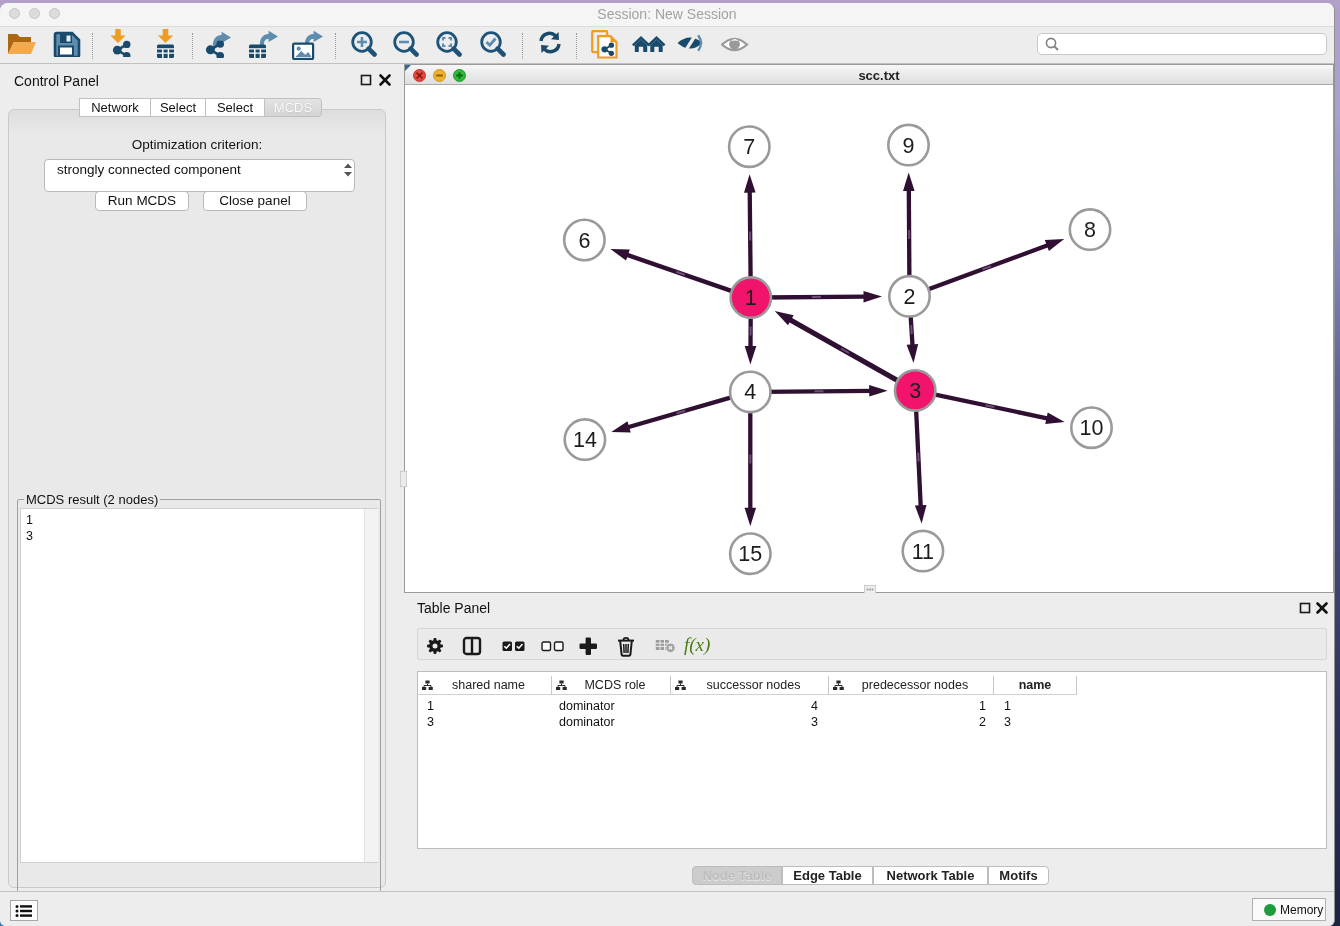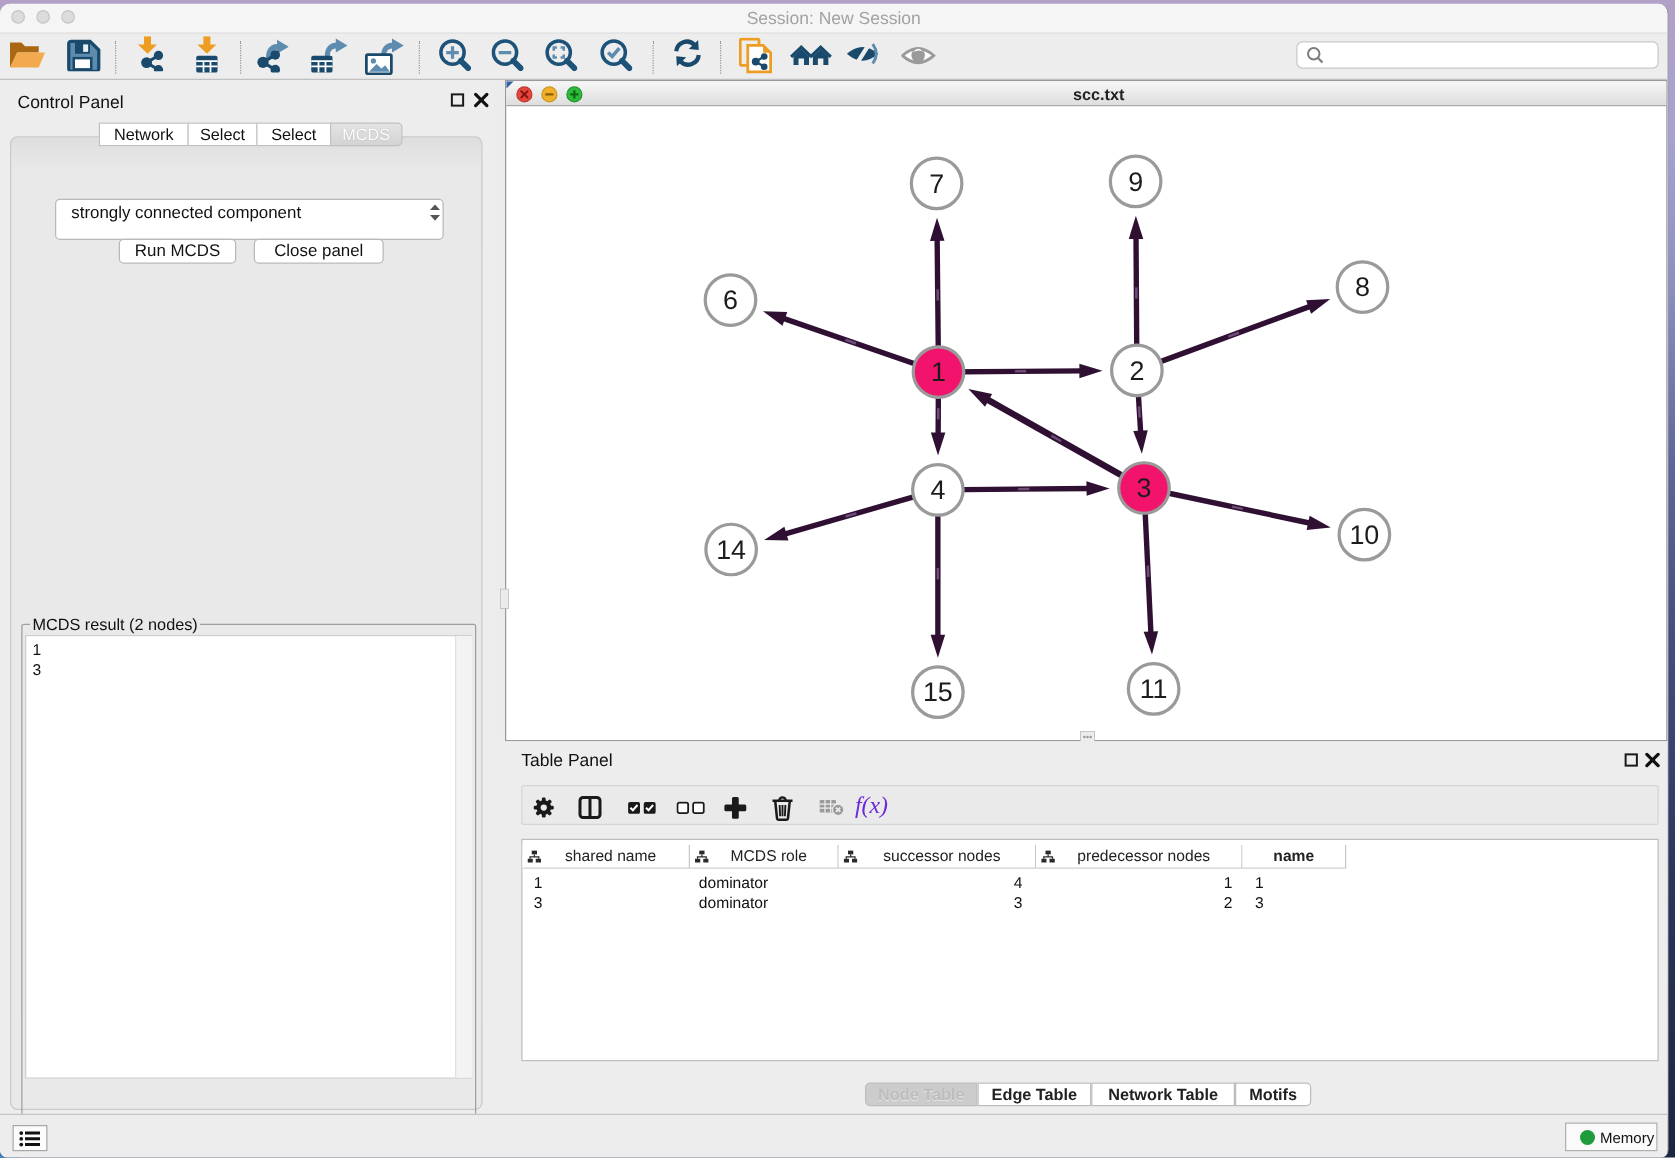--- a/index.html
+++ b/index.html
@@ -225,20 +225,21 @@
           <line x1="29.5" y1="2.5" x2="20.5" y2="11.5"></line>
         </g>
       </svg>
     <div id="cp-box"></div>
     <div id="cp-tabs">
       <div class="tab" style="left:0; width:72px;">Network</div>
       <div class="tab" style="left:71px; width:56px;">Select</div>
       <div class="tab" style="left:126px; width:60px;">Select</div>
       <div class="tab" id="tab-mcds" style="left:185px; width:58px;">MCDS</div>
     </div>
+    <div id="opt-label">Optimization criterion:</div>
     <div id="dropdown">strongly connected component<svg class="abs" style="left:296px;top:2px" width="14" height="16" viewBox="0 0 14 16">
           <path d="M3 6 L7 1.5 L11 6 z" fill="#555"></path>
           <path d="M3 10 L7 14.5 L11 10 z" fill="#555"></path>
         </svg></div>
     <div class="btn" style="left:95px; width:94px;">Run MCDS</div>
     <div class="btn" style="left:203px; width:104px;">Close panel</div>
     <div id="mcds-group">
       <div id="mcds-label">MCDS result (2 nodes)</div>
       <div id="mcds-list">1<br>3</div>
       <div id="mcds-scroll"></div>
@@ -416,21 +417,21 @@
             <line x1="0.8" y1="9.4" x2="13.8" y2="9.4"></line>
             <line x1="5" y1="3" x2="5" y2="13"></line>
             <line x1="9.5" y1="3" x2="9.5" y2="13"></line>
           </g>
           <circle cx="15.5" cy="10.8" r="4.6" fill="#9a9a9a" stroke="#eaeaea" stroke-width="1"></circle>
           <g stroke="#eaeaea" stroke-width="1.5">
             <line x1="13.8" y1="9.1" x2="17.2" y2="12.5"></line>
             <line x1="17.2" y1="9.1" x2="13.8" y2="12.5"></line>
           </g>
         </svg>
-        <div class="abs" style="left:266px;top:5px;font-family:'Liberation Serif',serif;font-style:italic;font-size:19px;color:#6d28d9;">f(x)</div>
+        <div class="abs" style="left:266px;top:5px;font-family:'Liberation Serif',serif;font-style:italic;font-size:19px;color:#4d7c0f;">f(x)</div>
       </div>
     <div id="tp-table">
         <div class="hcell" style="left:0;width:134px;"><svg width="11" height="11" viewBox="0 0 11 11" style="position:absolute;left:4px;top:4px">
             <g fill="#2a2a2a">
               <rect x="3.4" y="0.5" width="4.2" height="3"></rect>
               <rect x="0" y="7" width="4.2" height="3"></rect>
               <rect x="6.6" y="7" width="4.2" height="3"></rect>
             </g>
             <g stroke="#2a2a2a" stroke-width="1">
               <path d="M5.5 3.5 V5.5 M2 7 V5.5 H9 V7" fill="none"></path>

